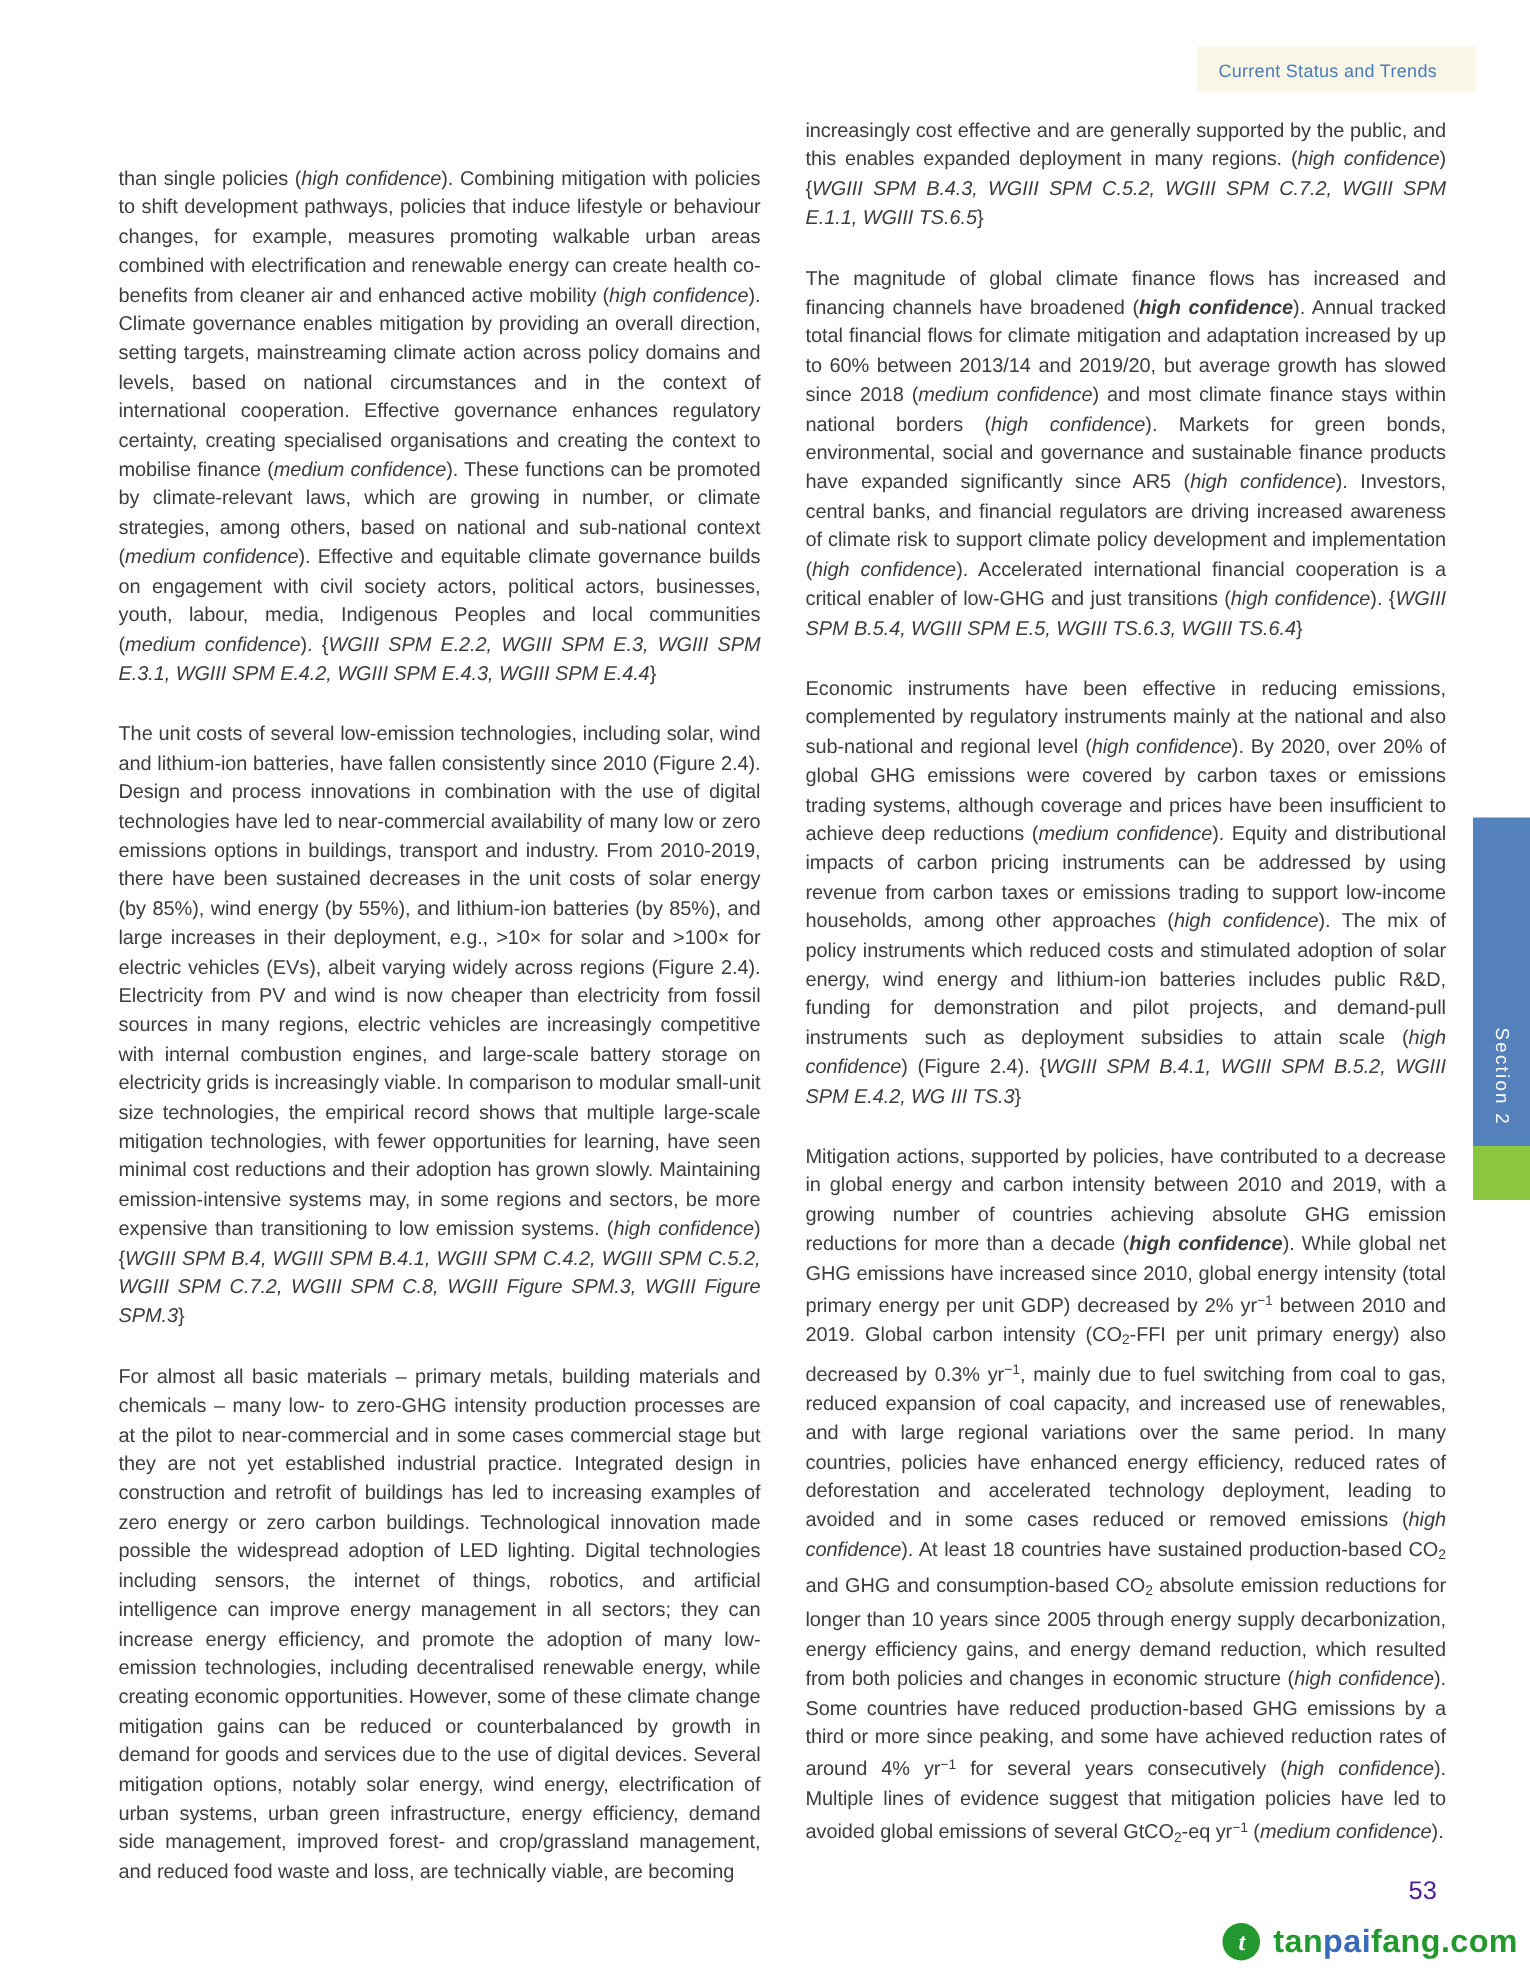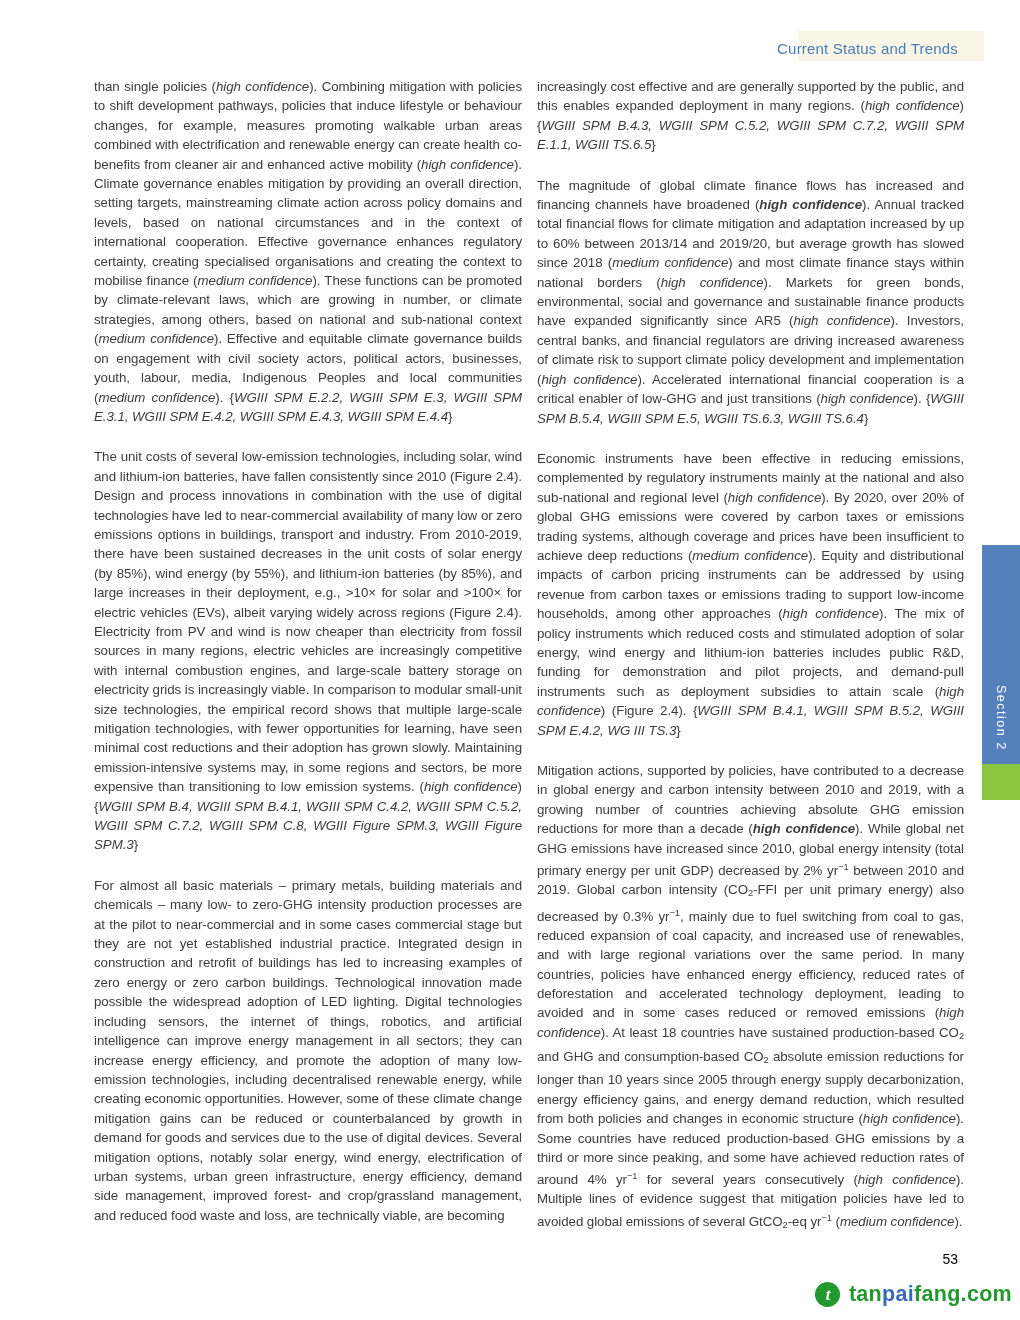--- a/index.html
+++ b/index.html
@@ -1,39 +1,39 @@
 <!DOCTYPE html>
 <html><head>
 <meta charset="utf-8">
 <style>
   html,body{margin:0;padding:0;background:#ffffff;}
   .page{position:relative;width:1020px;height:1320px;background:#ffffff;overflow:hidden;
         font-family:"Liberation Sans","DejaVu Sans",sans-serif;color:#3c3c3c;}
   .header-highlight{position:absolute;left:798px;top:31px;width:186px;height:30px;
         background:rgba(244,238,214,0.55);}
-  .running-head{position:absolute;top:40px;right:62px;font-size:15px;color:#4a7cb5;
+  .running-head{position:absolute;top:40px;right:62px;font-size:12px;color:#4a7cb5;
         letter-spacing:0.2px;}
   .col{position:absolute;top:77px;font-size:13.3px;line-height:19.4px;text-align:justify;
         letter-spacing:-0.05px;}
-  .col-left{left:94px;width:428px;}
+  .col-left{left:79px;width:428px;margin-top:32px;}
   .col-right{left:537px;width:427px;}
   .para{margin:0 0 21px 0;}
   .para:last-child{margin-bottom:0;}
   .seg-b{font-weight:normal;}
   .seg-i{font-style:italic;}
   .seg-bi{font-weight:bold;font-style:italic;}
   .seg-sub{font-size:0.7em;vertical-align:-0.25em;}
   .seg-sup{font-size:0.7em;vertical-align:0.5em;}
   .section-tab{position:absolute;left:982px;top:545px;width:38px;height:255px;}
   .tab-blue{position:absolute;left:0;top:0;width:38px;height:219px;background:#5480bc;
         display:flex;flex-direction:column;align-items:center;justify-content:flex-end;}
   .tab-label{writing-mode:vertical-rl;color:#ffffff;font-size:12.5px;letter-spacing:1.5px;
         padding-bottom:13px;white-space:nowrap;}
   .tab-green{position:absolute;left:0;top:219px;width:38px;height:36px;background:#8cc63e;}
-  .page-number{position:absolute;top:1251px;right:62px;font-size:14px;color:#000000;text-align:center;}
+  .page-number{position:absolute;top:1251px;right:62px;font-size:17px;color:#4c1d95;text-align:center;}
   .watermark{position:absolute;top:1281px;right:8px;display:flex;align-items:center;gap:8px;}
   .wm-logo{width:27px;height:27px;display:block;}
   .wm-text{font-size:21.5px;font-weight:bold;letter-spacing:0.3px;white-space:nowrap;}
   .wm-green{color:#23982e;}
   .wm-blue{color:#3a6abc;}
 </style>
 </head>
 <body>
 
 <div class="page">

